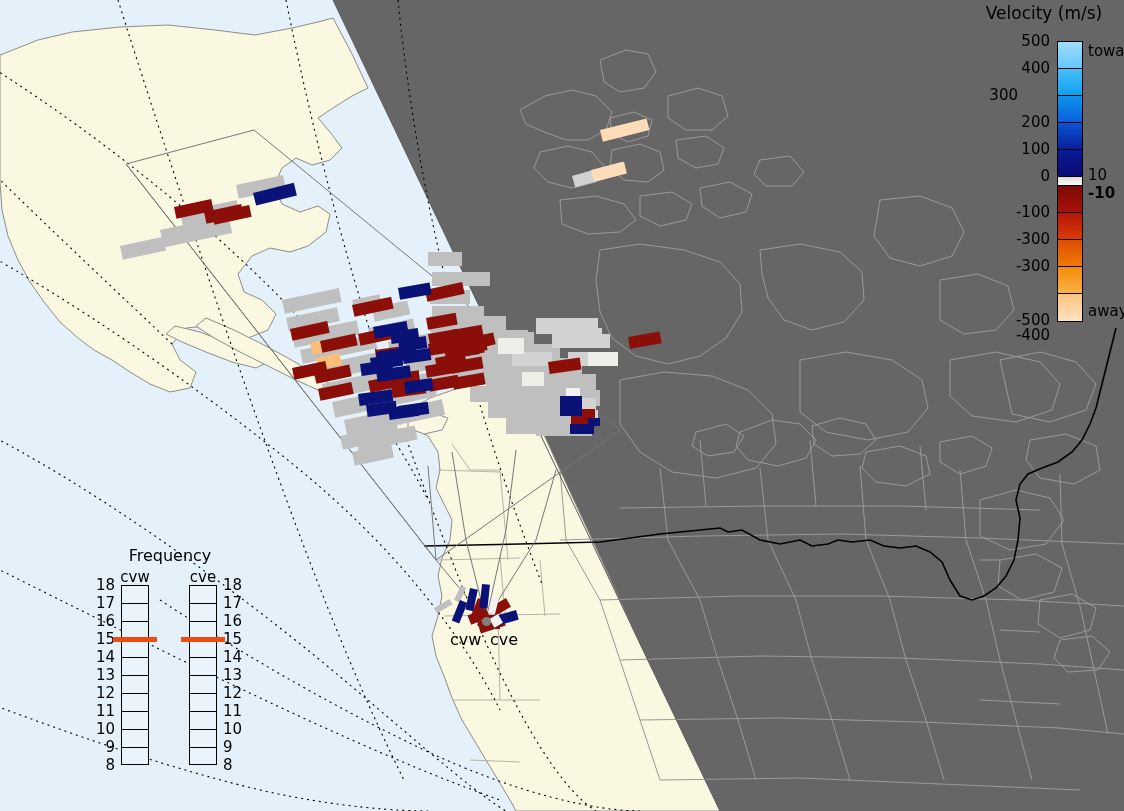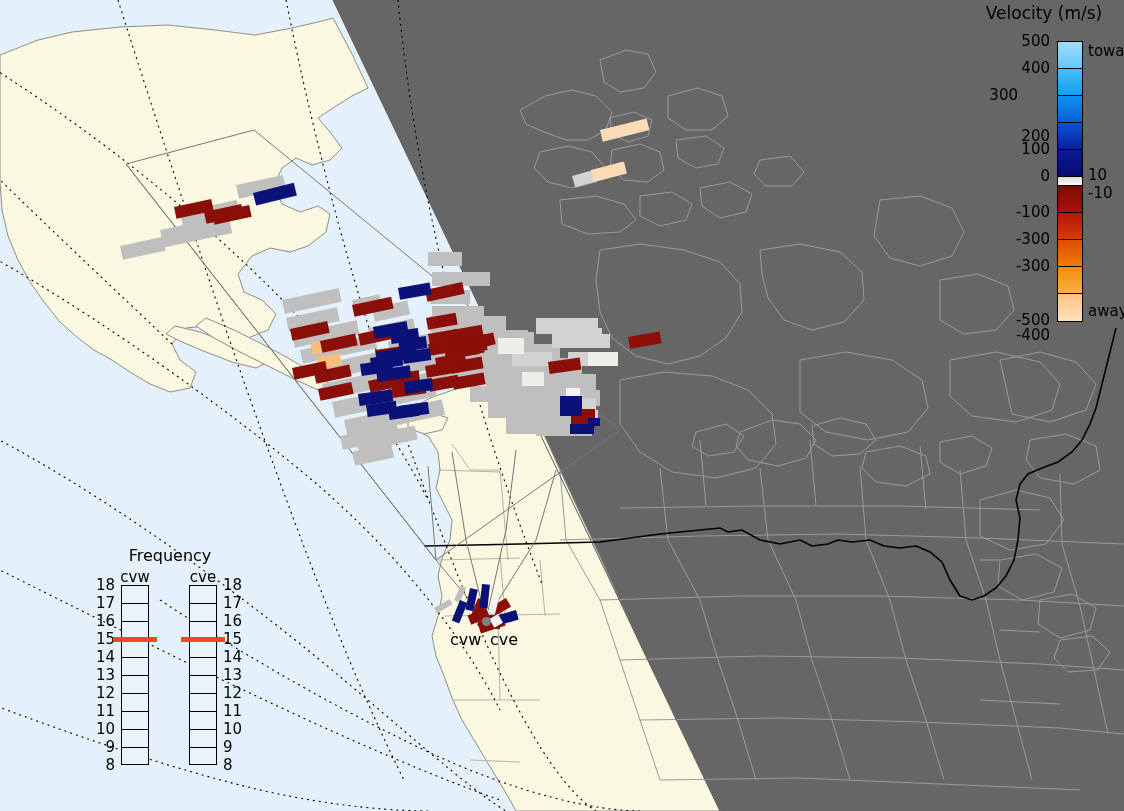--- a/index.html
+++ b/index.html
@@ -371,33 +371,33 @@
       <div class="band" style="height: 27px; background: linear-gradient(rgb(125, 11, 6), rgb(168, 18, 10)); border-bottom: 1px solid rgb(0, 0, 0);"></div>
       <div class="band" style="height: 27px; background: linear-gradient(rgb(181, 21, 9), rgb(217, 59, 6)); border-bottom: 1px solid rgb(0, 0, 0);"></div>
       <div class="band" style="height: 27px; background: linear-gradient(rgb(221, 76, 4), rgb(239, 123, 5)); border-bottom: 1px solid rgb(0, 0, 0);"></div>
       <div class="band" style="height: 27px; background: linear-gradient(rgb(243, 139, 7), rgb(251, 177, 74)); border-bottom: 1px solid rgb(0, 0, 0);"></div>
       <div class="band" style="height: 27px; background: linear-gradient(rgb(252, 194, 128), rgb(255, 227, 192));"></div>
     </div>
   <div id="cbar-ticks">
       <div class="cbar-tick" style="left: 992px; top: 34px;">500</div>
       <div class="cbar-tick" style="left: 992px; top: 61px;">400</div>
       <div class="cbar-tick" style="left: 960px; top: 88px;">300</div>
-      <div class="cbar-tick" style="left: 992px; top: 129px;">200</div>
+      <div class="cbar-tick" style="left: 992px; top: 115px;">200</div>
       <div class="cbar-tick" style="left: 992px; top: 142px;">100</div>
       <div class="cbar-tick" style="left: 992px; top: 169px;">0</div>
       <div class="cbar-tick" style="left: 992px; top: 205px;">-100</div>
       <div class="cbar-tick" style="left: 992px; top: 232px;">-300</div>
       <div class="cbar-tick" style="left: 992px; top: 259px;">-300</div>
       <div class="cbar-tick" style="left: 992px; top: 286px; margin-top: 42px;">-400</div>
       <div class="cbar-tick" style="left: 992px; top: 313px;">-500</div>
     </div>
   <div id="cbar-sides">
       <div class="cbar-side" style="left: 1088px; top: 44px;">toward</div>
       <div class="cbar-side" style="left: 1088px; top: 168px;">10</div>
-      <div class="cbar-side" style="left: 1088px; top: 186px;">-10</div>
+      <div class="cbar-side" style="left: 1088px; top: 186px; font-weight: bold;">-10</div>
       <div class="cbar-side" style="left: 1088px; top: 304px;">away</div>
     </div>
 
   <div id="freq-panel">
     <div id="freq-title">Frequency</div>
     <div class="freq-col-label" style="left:40px;">cvw</div>
     <div class="freq-col-label" style="left:108px;">cve</div>
     <div class="freq-box" id="freq-box-cvw" style="left:46px;">
         <div class="freq-cell" style="height: 18px;"></div>
         <div class="freq-cell" style="height: 18px;"></div>

